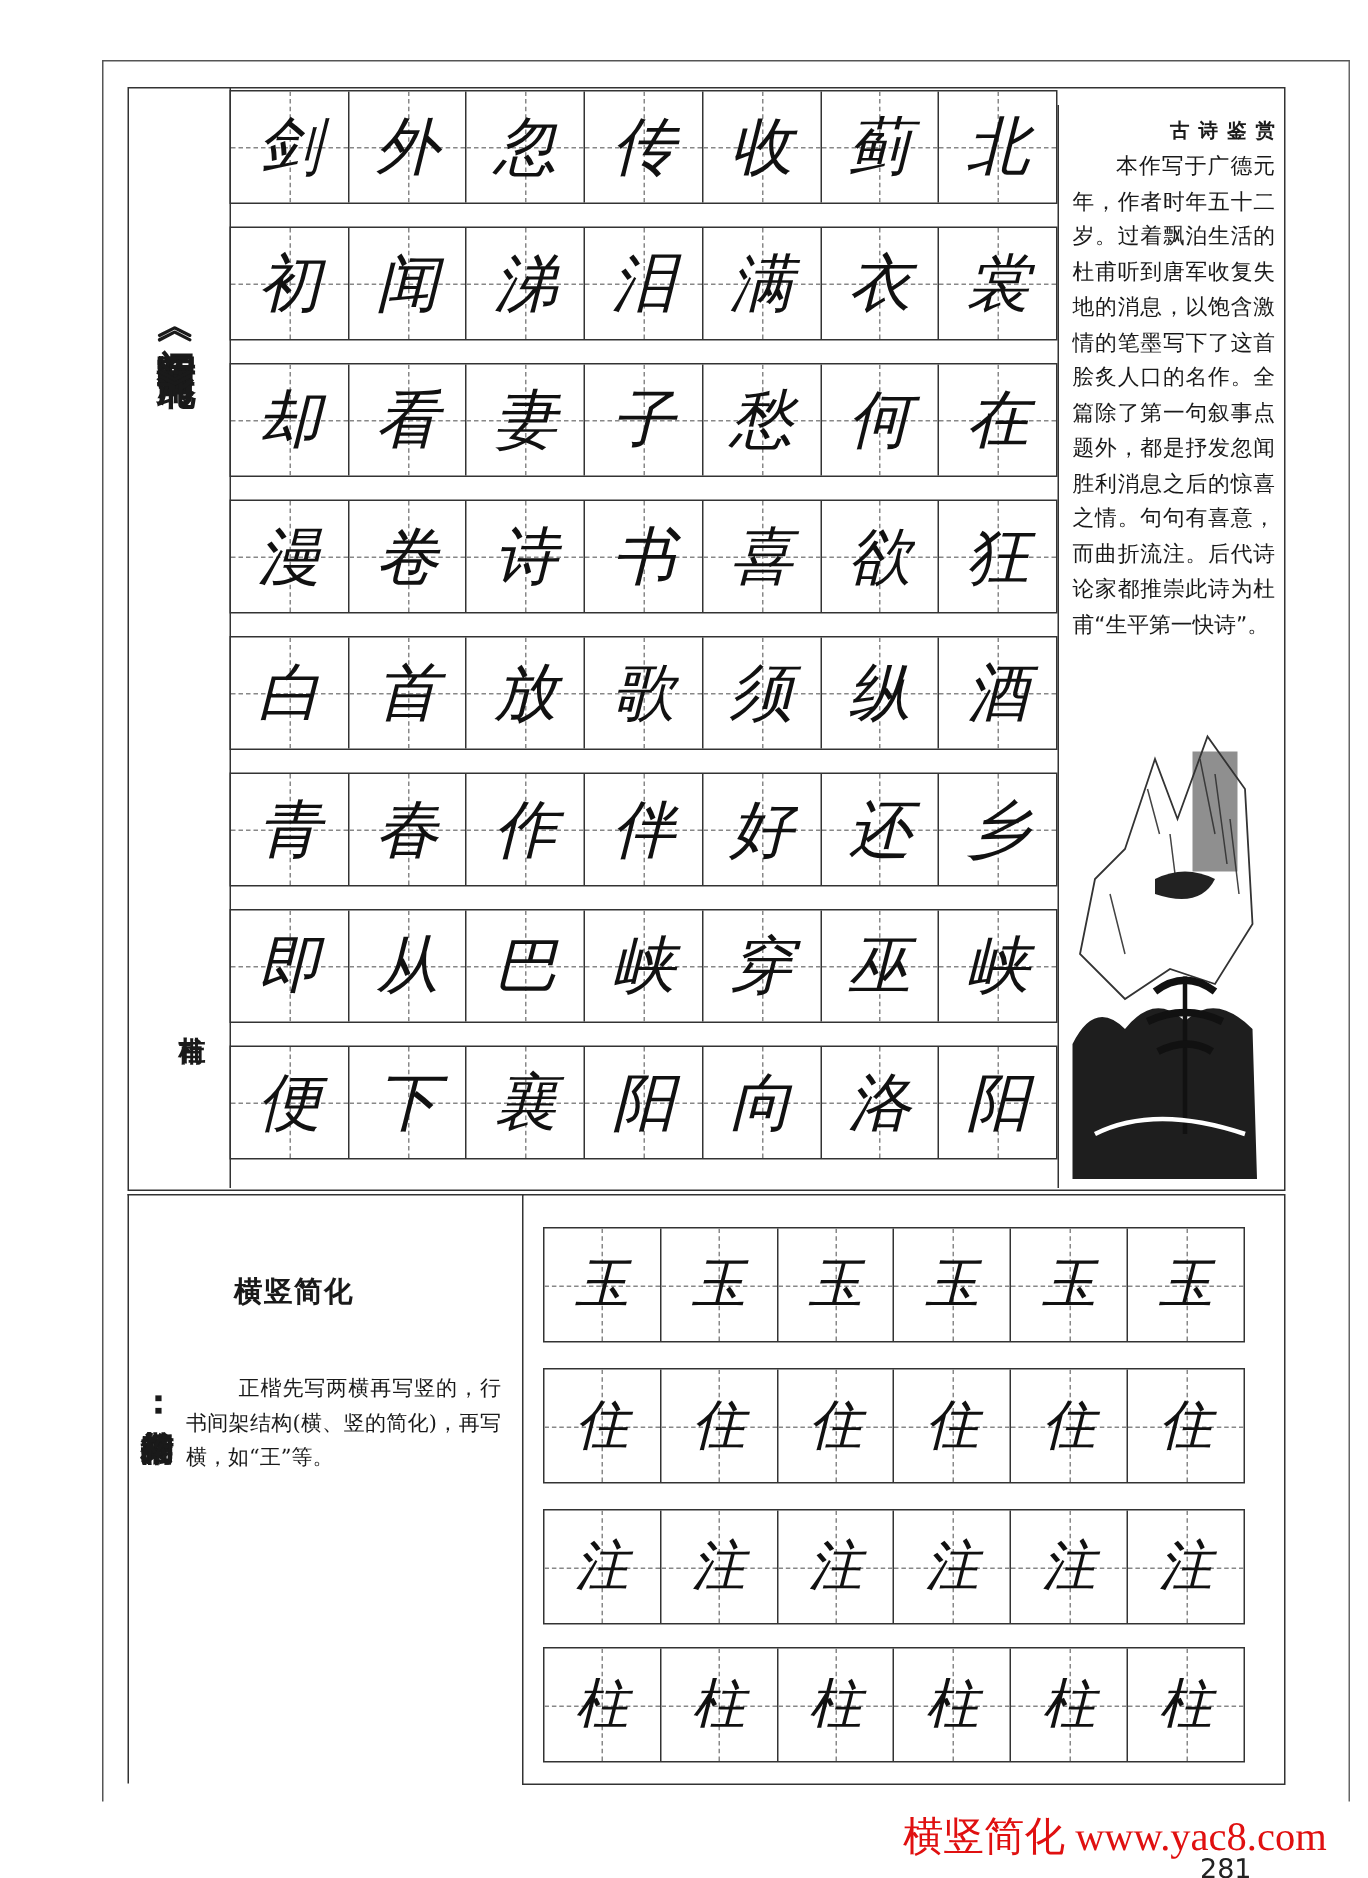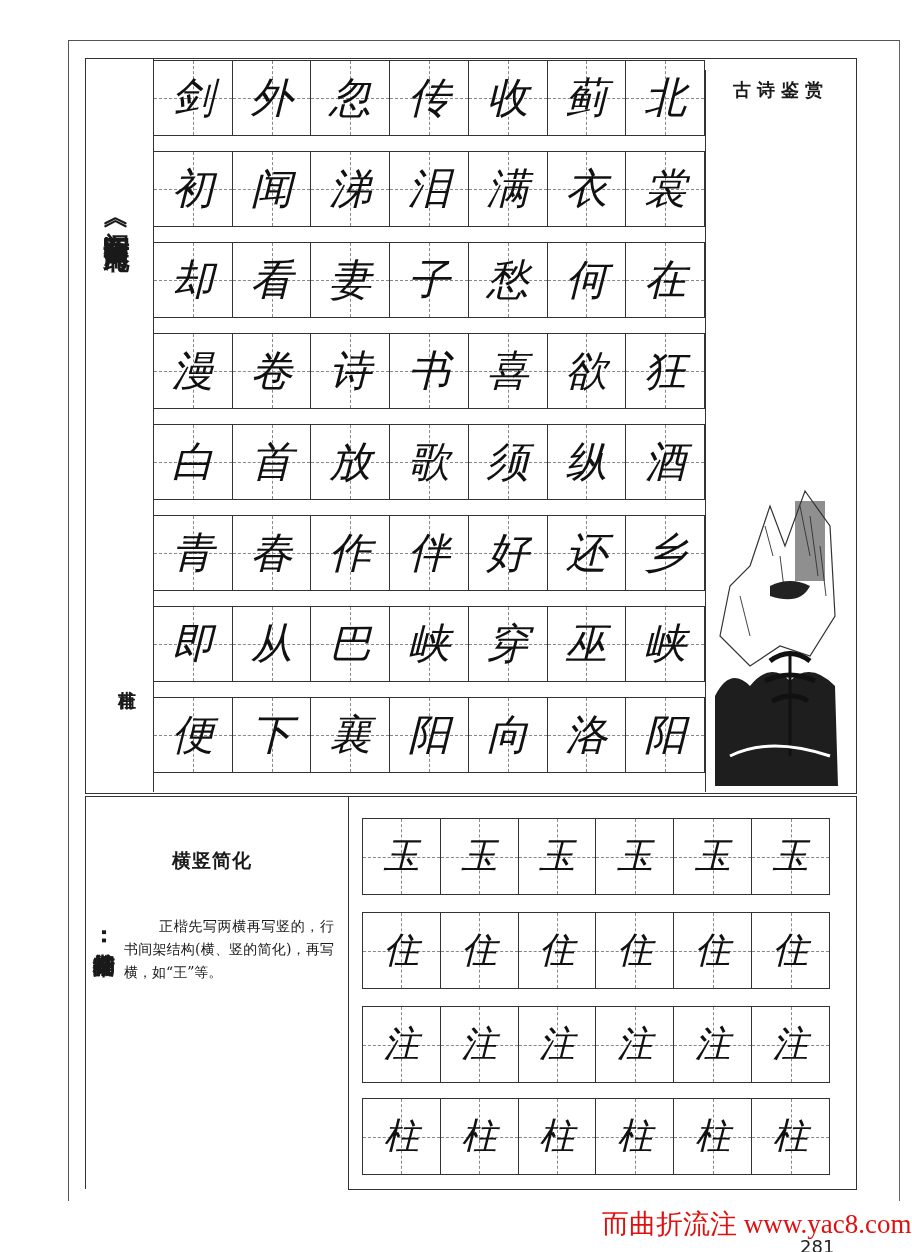--- a/index.html
+++ b/index.html
@@ -10,26 +10,26 @@
   .poem-title{position:absolute;left:104px;top:210px;width:30px;font-family:"DejaVu Serif",serif;font-size:26px;line-height:34px;font-weight:bold;text-align:center;writing-mode:vertical-rl;letter-spacing:2px;}
   .author{position:absolute;left:124px;top:676px;width:24px;font-size:18px;line-height:42px;writing-mode:vertical-rl;font-weight:bold;}
   .grid{position:absolute;left:153px;top:60px;width:552px;}
   .grow{position:absolute;left:0;width:552px;height:76px;border:1px solid #333;display:flex;box-sizing:border-box;}
   .cell{flex:1;height:100%;border-right:1px solid #333;position:relative;display:flex;align-items:center;justify-content:center;font-family:"DejaVu Serif",serif;font-size:42px;font-style:italic;color:#111;}
   .cell:last-child{border-right:none;}
   .cell::before{content:"";position:absolute;left:0;right:0;top:50%;border-top:1px dashed #888;}
   .cell::after{content:"";position:absolute;top:0;bottom:0;left:50%;border-left:1px dashed #888;}
   .cell span{position:relative;z-index:1;background:transparent;}
   .side{position:absolute;left:705px;top:70px;width:150px;height:722px;border-left:1px solid #333;}
-  .side-title{text-align:center;font-weight:bold;font-size:18px;letter-spacing:6px;margin-top:8px;}
+  .side-title{text-align:right;font-weight:bold;font-size:13px;letter-spacing:6px;margin-top:8px;}
   .side-text{font-size:14.5px;line-height:23.5px;padding:4px 6px 0 9px;text-align:justify;text-indent:2em;}
   .illus{position:absolute;left:4px;top:416px;width:132px;height:300px;}
   .frame-bottom-left{position:absolute;left:85px;top:796px;width:263px;height:392px;border-top:1px solid #333;border-left:1px solid #333;}
   .frame-bottom-right{position:absolute;left:348px;top:796px;width:507px;height:392px;border:1px solid #333;}
-  .sec-title{position:absolute;left:172px;top:848px;font-size:19px;font-weight:bold;letter-spacing:1px;}
+  .sec-title{position:absolute;left:156px;top:848px;font-size:19px;font-weight:bold;letter-spacing:1px;}
   .sec-desc{position:absolute;left:124px;top:915px;width:210px;font-family:"DejaVu Serif",serif;font-size:14px;line-height:23px;text-indent:2.5em;text-align:justify;}
   .chapter{position:absolute;left:90px;top:928px;width:28px;font-size:22px;line-height:28px;writing-mode:vertical-rl;font-weight:bold;}
   .prow{position:absolute;left:362px;width:468px;height:77px;border:1px solid #333;display:flex;box-sizing:border-box;}
   .prow .cell{font-size:36px;}
   .watermark{position:absolute;left:602px;top:1206px;font-family:"Liberation Serif",serif;color:#e01010;font-size:27px;letter-spacing:0px;}
   .pagenum{position:absolute;left:800px;top:1236px;font-size:18px;color:#222;}
 </style>
 </head>
 <body>
 
@@ -222,20 +222,21 @@
         <span>洛</span>
       </div>
       <div class="cell">
         <span>阳</span>
       </div>
     </div>
   </div>
 
 <div class="side">
   <div class="side-title">古诗鉴赏</div>
+  <div class="side-text">本作写于广德元年，作者时年五十二岁。过着飘泊生活的杜甫听到唐军收复失地的消息，以饱含激情的笔墨写下了这首脍炙人口的名作。全篇除了第一句叙事点题外，都是抒发忽闻胜利消息之后的惊喜之情。句句有喜意，而曲折流注。后代诗论家都推崇此诗为杜甫“生平第一快诗”。</div>
   <svg class="illus" viewBox="0 0 132 300">
     <path d="M40 80 L60 20 L75 60 L95 5 L120 40 L125 130 L100 170 L70 160 L40 180 L10 150 L20 100 Z" fill="none" stroke="#333" stroke-width="1.2"></path>
     <path d="M55 40 l8 30 M90 20 l10 50 M100 30 l8 60 M70 70 l5 40 M30 110 l10 40 M110 60 l6 50" stroke="#444" stroke-width="1"></path>
     <path d="M60 100 q20 -10 40 0 q-10 20 -40 10z" fill="#222"></path>
     <rect x="85" y="15" width="30" height="80" fill="#333" opacity="0.55"></rect>
     <path d="M5 300 L5 210 q15 -30 35 -10 q20 -25 40 -5 q20 -20 45 5 L128 300 Z" fill="#1e1e1e"></path>
     <path d="M80 165 l0 105" stroke="#111" stroke-width="3"></path>
     <path d="M60 175 q20 -15 40 0 M55 195 q25 -12 50 0 M62 215 q20 -10 36 0" stroke="#111" stroke-width="5" fill="none"></path>
     <path d="M20 270 q40 -20 100 0" stroke="#fff" stroke-width="3" fill="none"></path>
   </svg>
@@ -324,14 +325,14 @@
       </div>
       <div class="cell">
         <span>柱</span>
       </div>
       <div class="cell">
         <span>柱</span>
       </div>
     </div>
   </div>
 
-<div class="watermark">而曲折流注 www.yac8.com</div>
+<div class="watermark">横竖简化 www.yac8.com</div>
 <div class="pagenum">281</div>
 
 </body></html>

